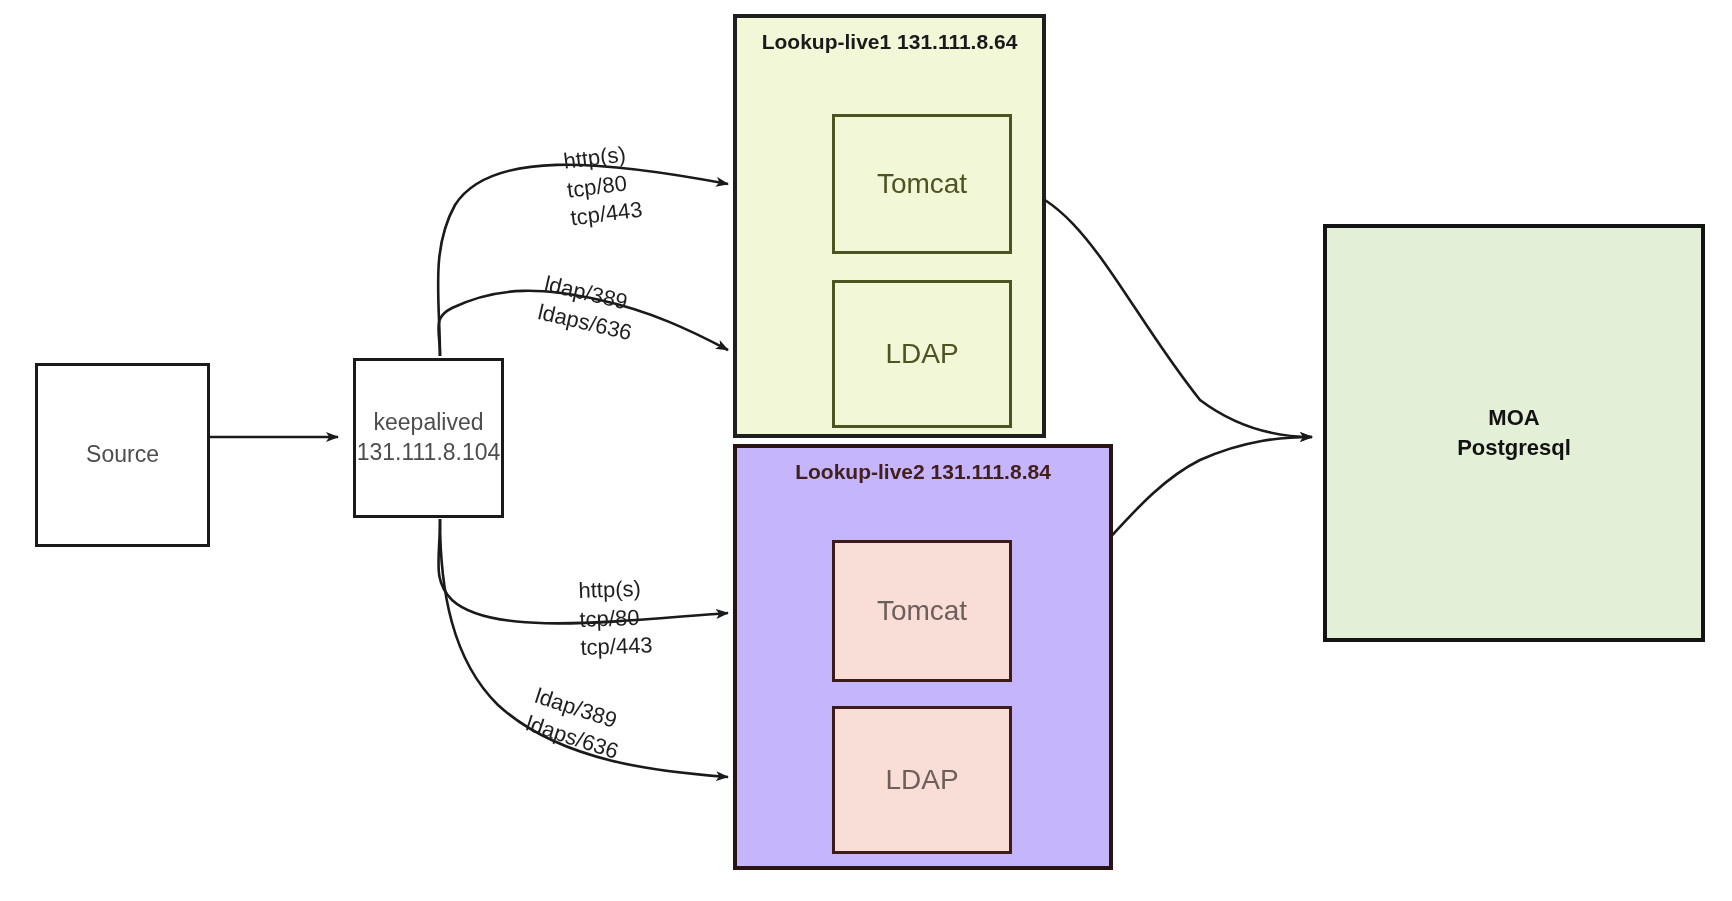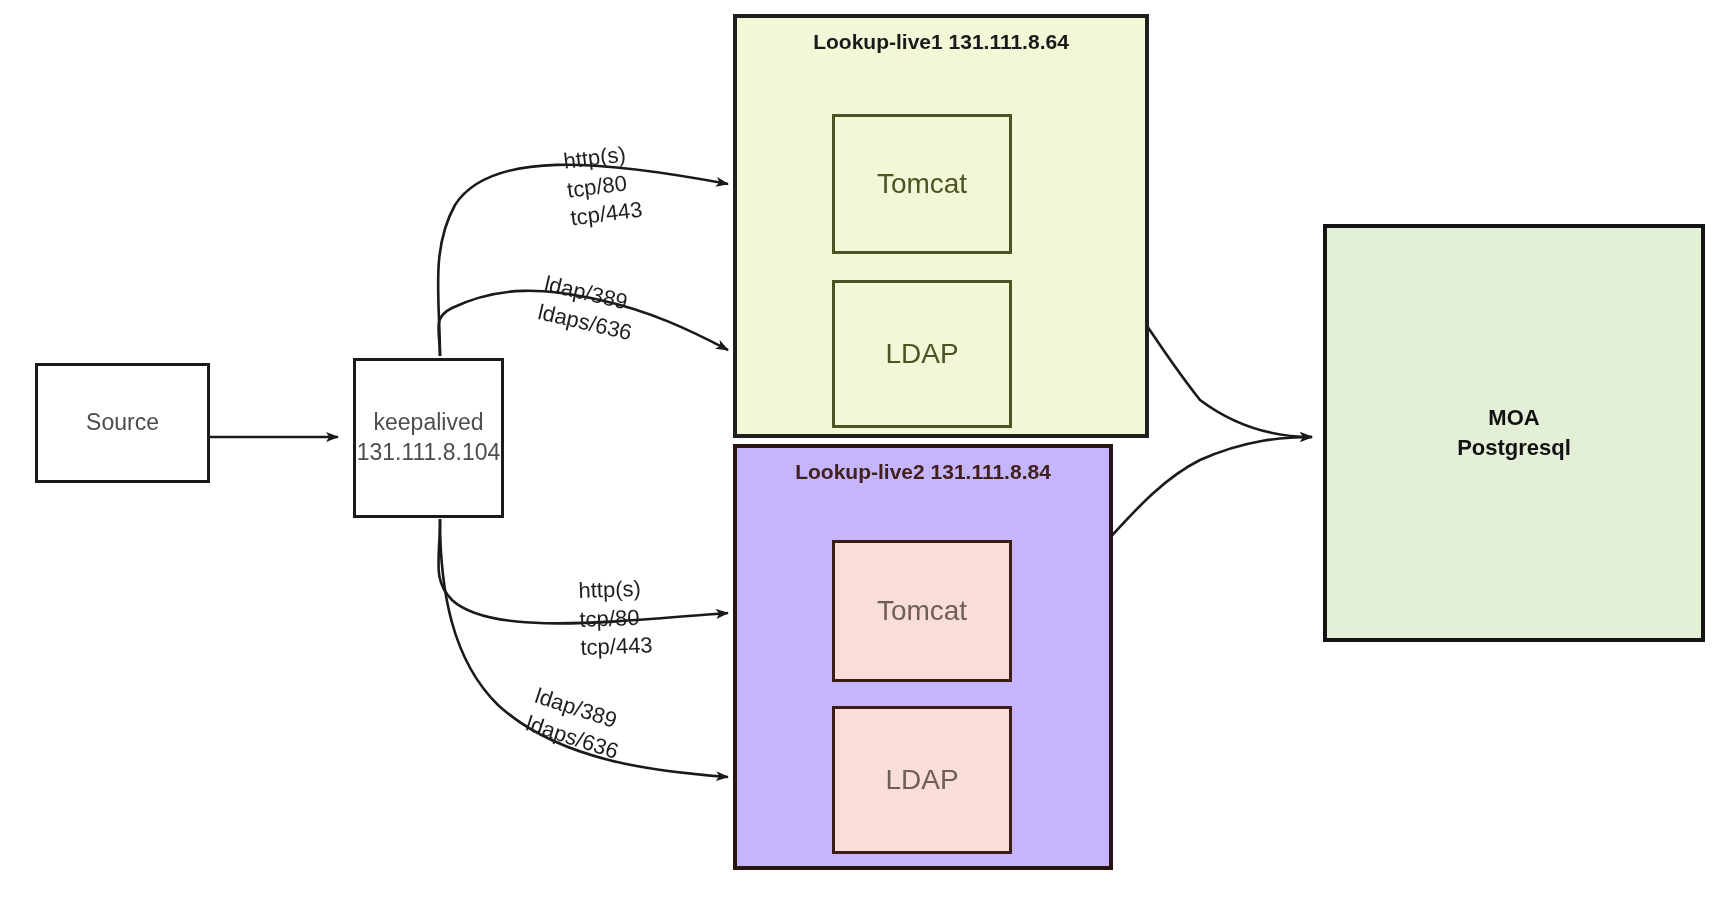--- a/index.html
+++ b/index.html
@@ -121,30 +121,30 @@
 
     <path d="M440,519 C440,560 432,580 452,600 C490,635 600,623 728,613" fill="none" stroke="#1a1a1a" stroke-width="2.6" marker-end="url(#arrow)"></path>
 
     <path d="M440,519 C440,590 452,660 498,705 C560,762 660,772 728,777" fill="none" stroke="#1a1a1a" stroke-width="2.6" marker-end="url(#arrow)"></path>
 
     <path d="M1000,184 C1080,190 1120,300 1200,400 C1240,430 1280,437 1312,437" fill="none" stroke="#1a1a1a" stroke-width="2.6" marker-end="url(#arrow)"></path>
 
     <path d="M1000,613 C1080,605 1120,500 1200,460 C1245,440 1282,437 1312,437" fill="none" stroke="#1a1a1a" stroke-width="2.6" marker-end="url(#arrow)"></path>
   </svg>
 
-  <div class="node node-plain" style="left:35px; top:363px; width:175px; height:120px;">
+  <div class="node node-plain" style="left:35px; top:363px; width:175px; height:184px;">
     <span>Source</span>
   </div>
 
   <div class="node node-plain" style="left:353px; top:358px; width:151px; height:160px;">
     <span>keepalived</span>
     <span>131.111.8.104</span>
   </div>
 
-  <div class="group group-live1" style="left:733px; top:14px; width:416px; height:424px;">
+  <div class="group group-live1" style="left:733px; top:14px; width:313px; height:424px;">
     <div class="group-title" style="top:10px;">
       <span>Lookup-live1</span>
       <span>131.111.8.64</span>
     </div>
     <div class="inner-box inner-live1" style="left:95px; top:96px; width:180px; height:140px;">
       <span>Tomcat</span>
     </div>
     <div class="inner-box inner-live1" style="left:95px; top:262px; width:180px; height:148px;">
       <span>LDAP</span>
     </div>

